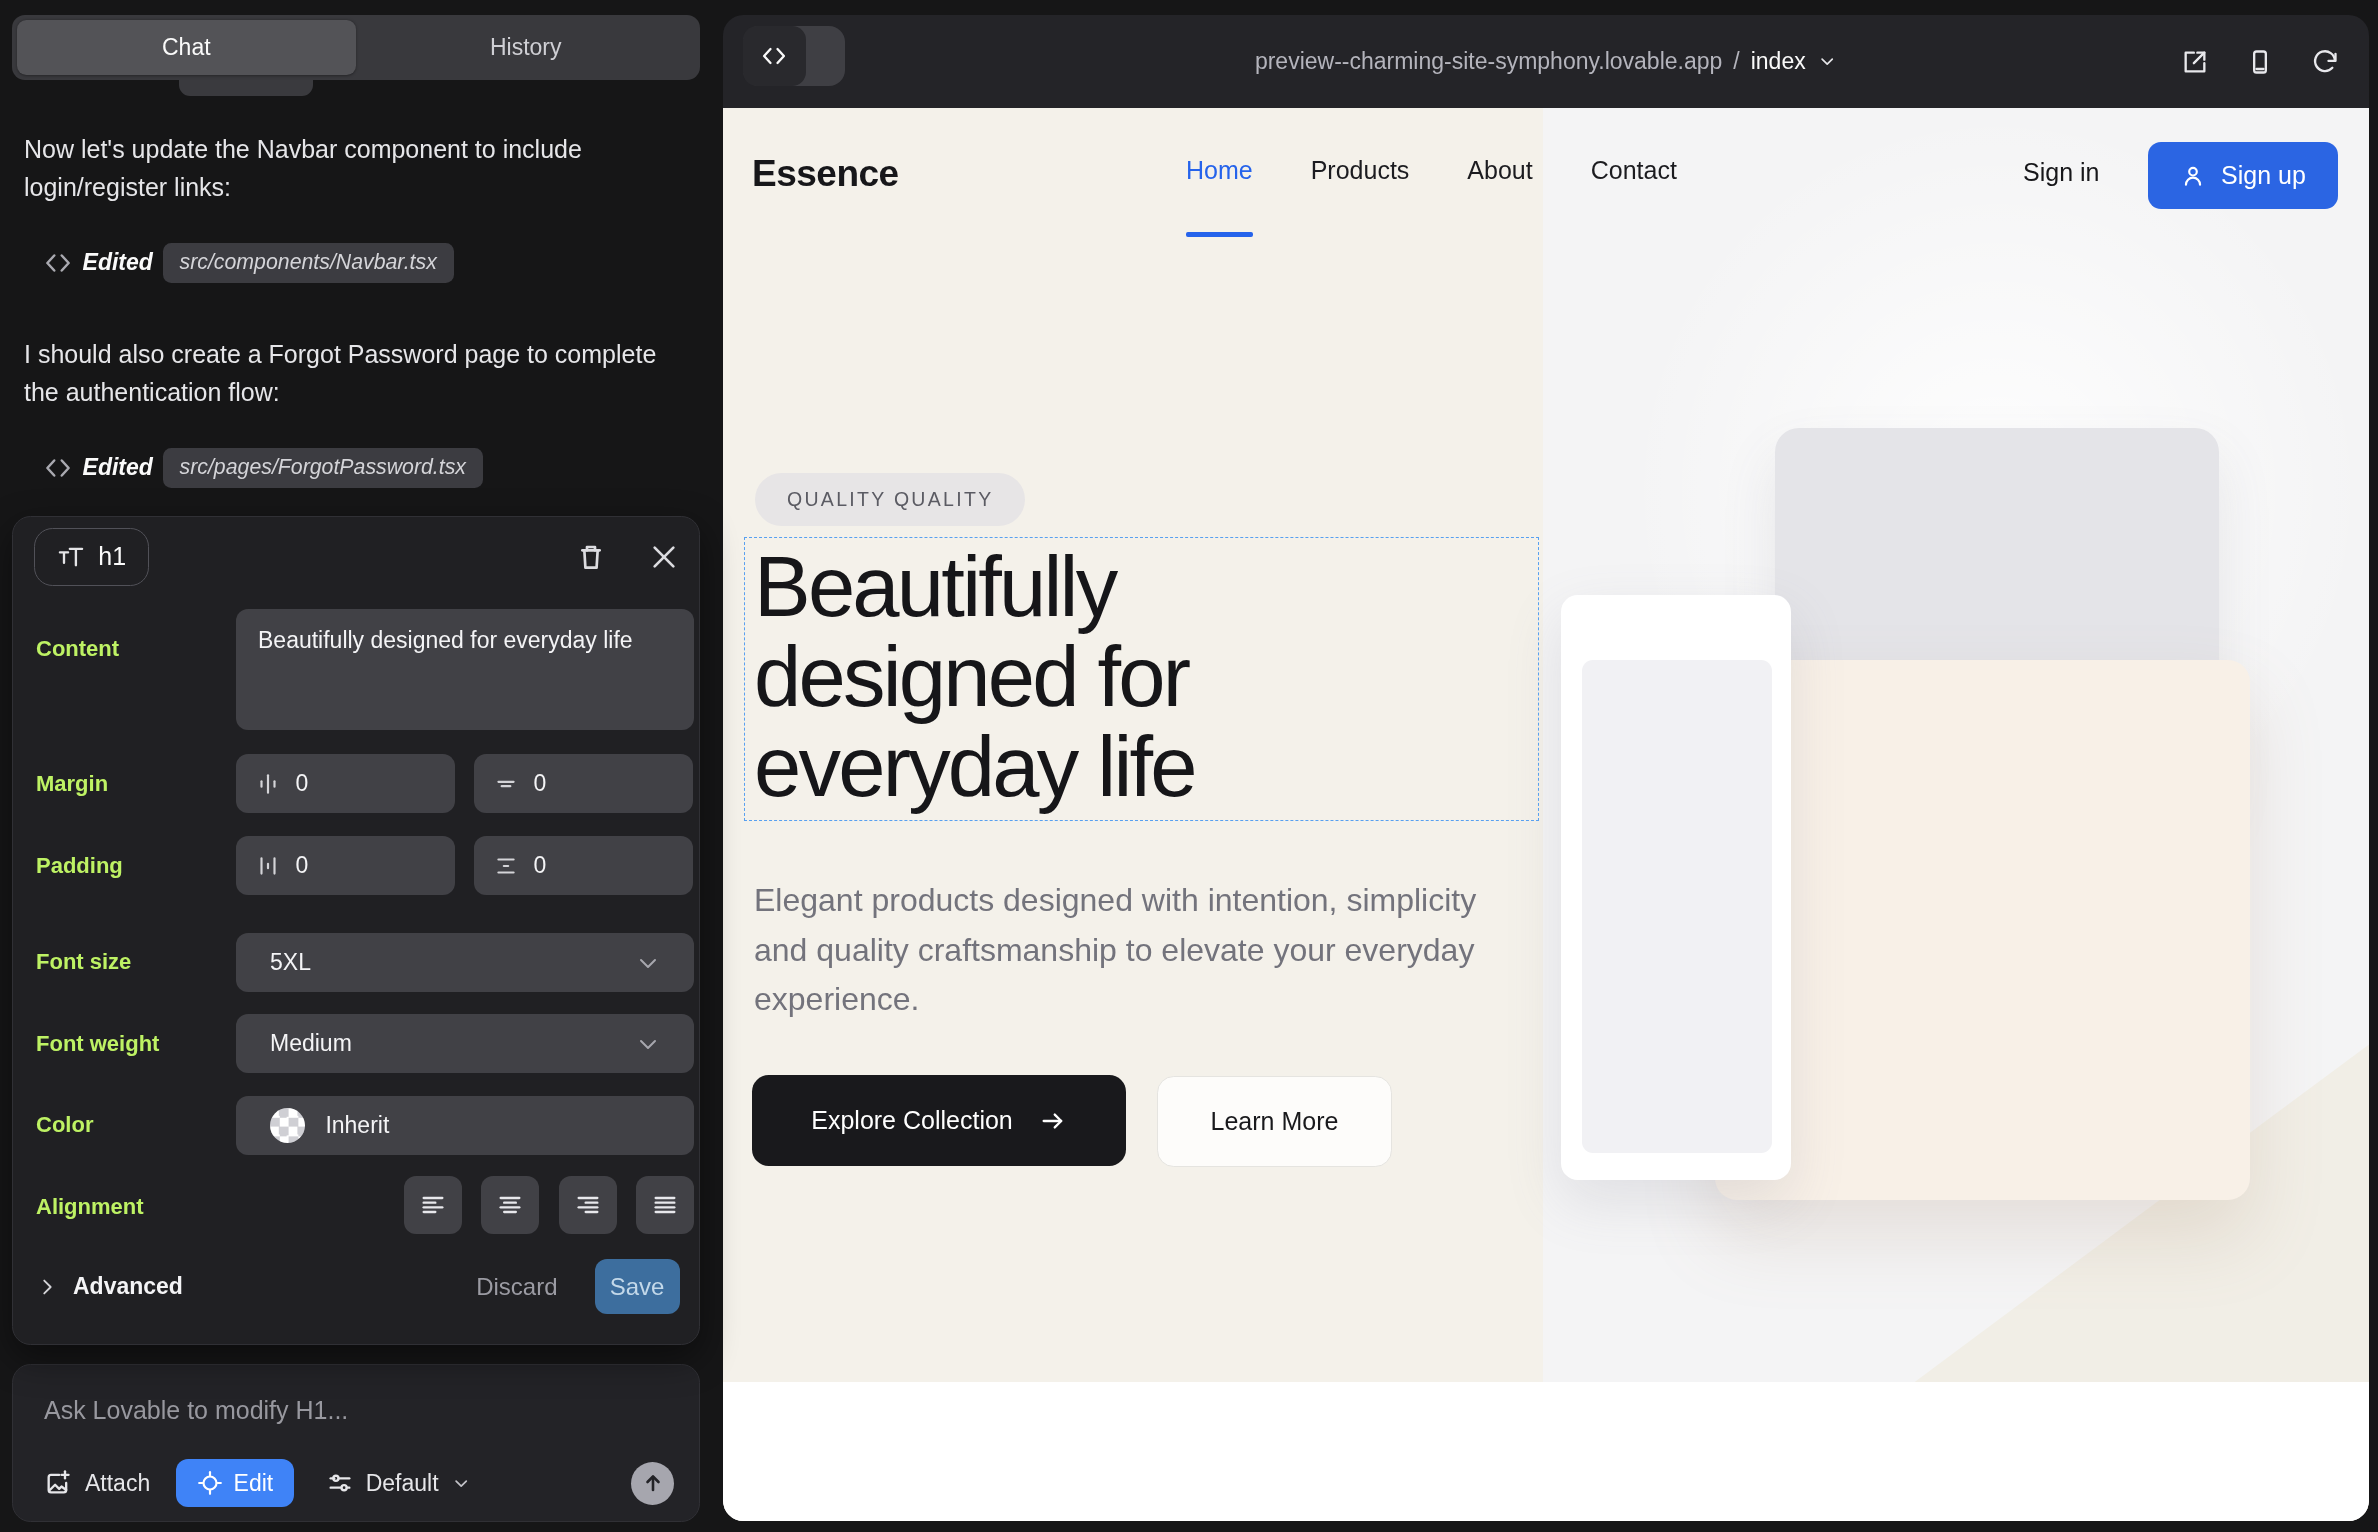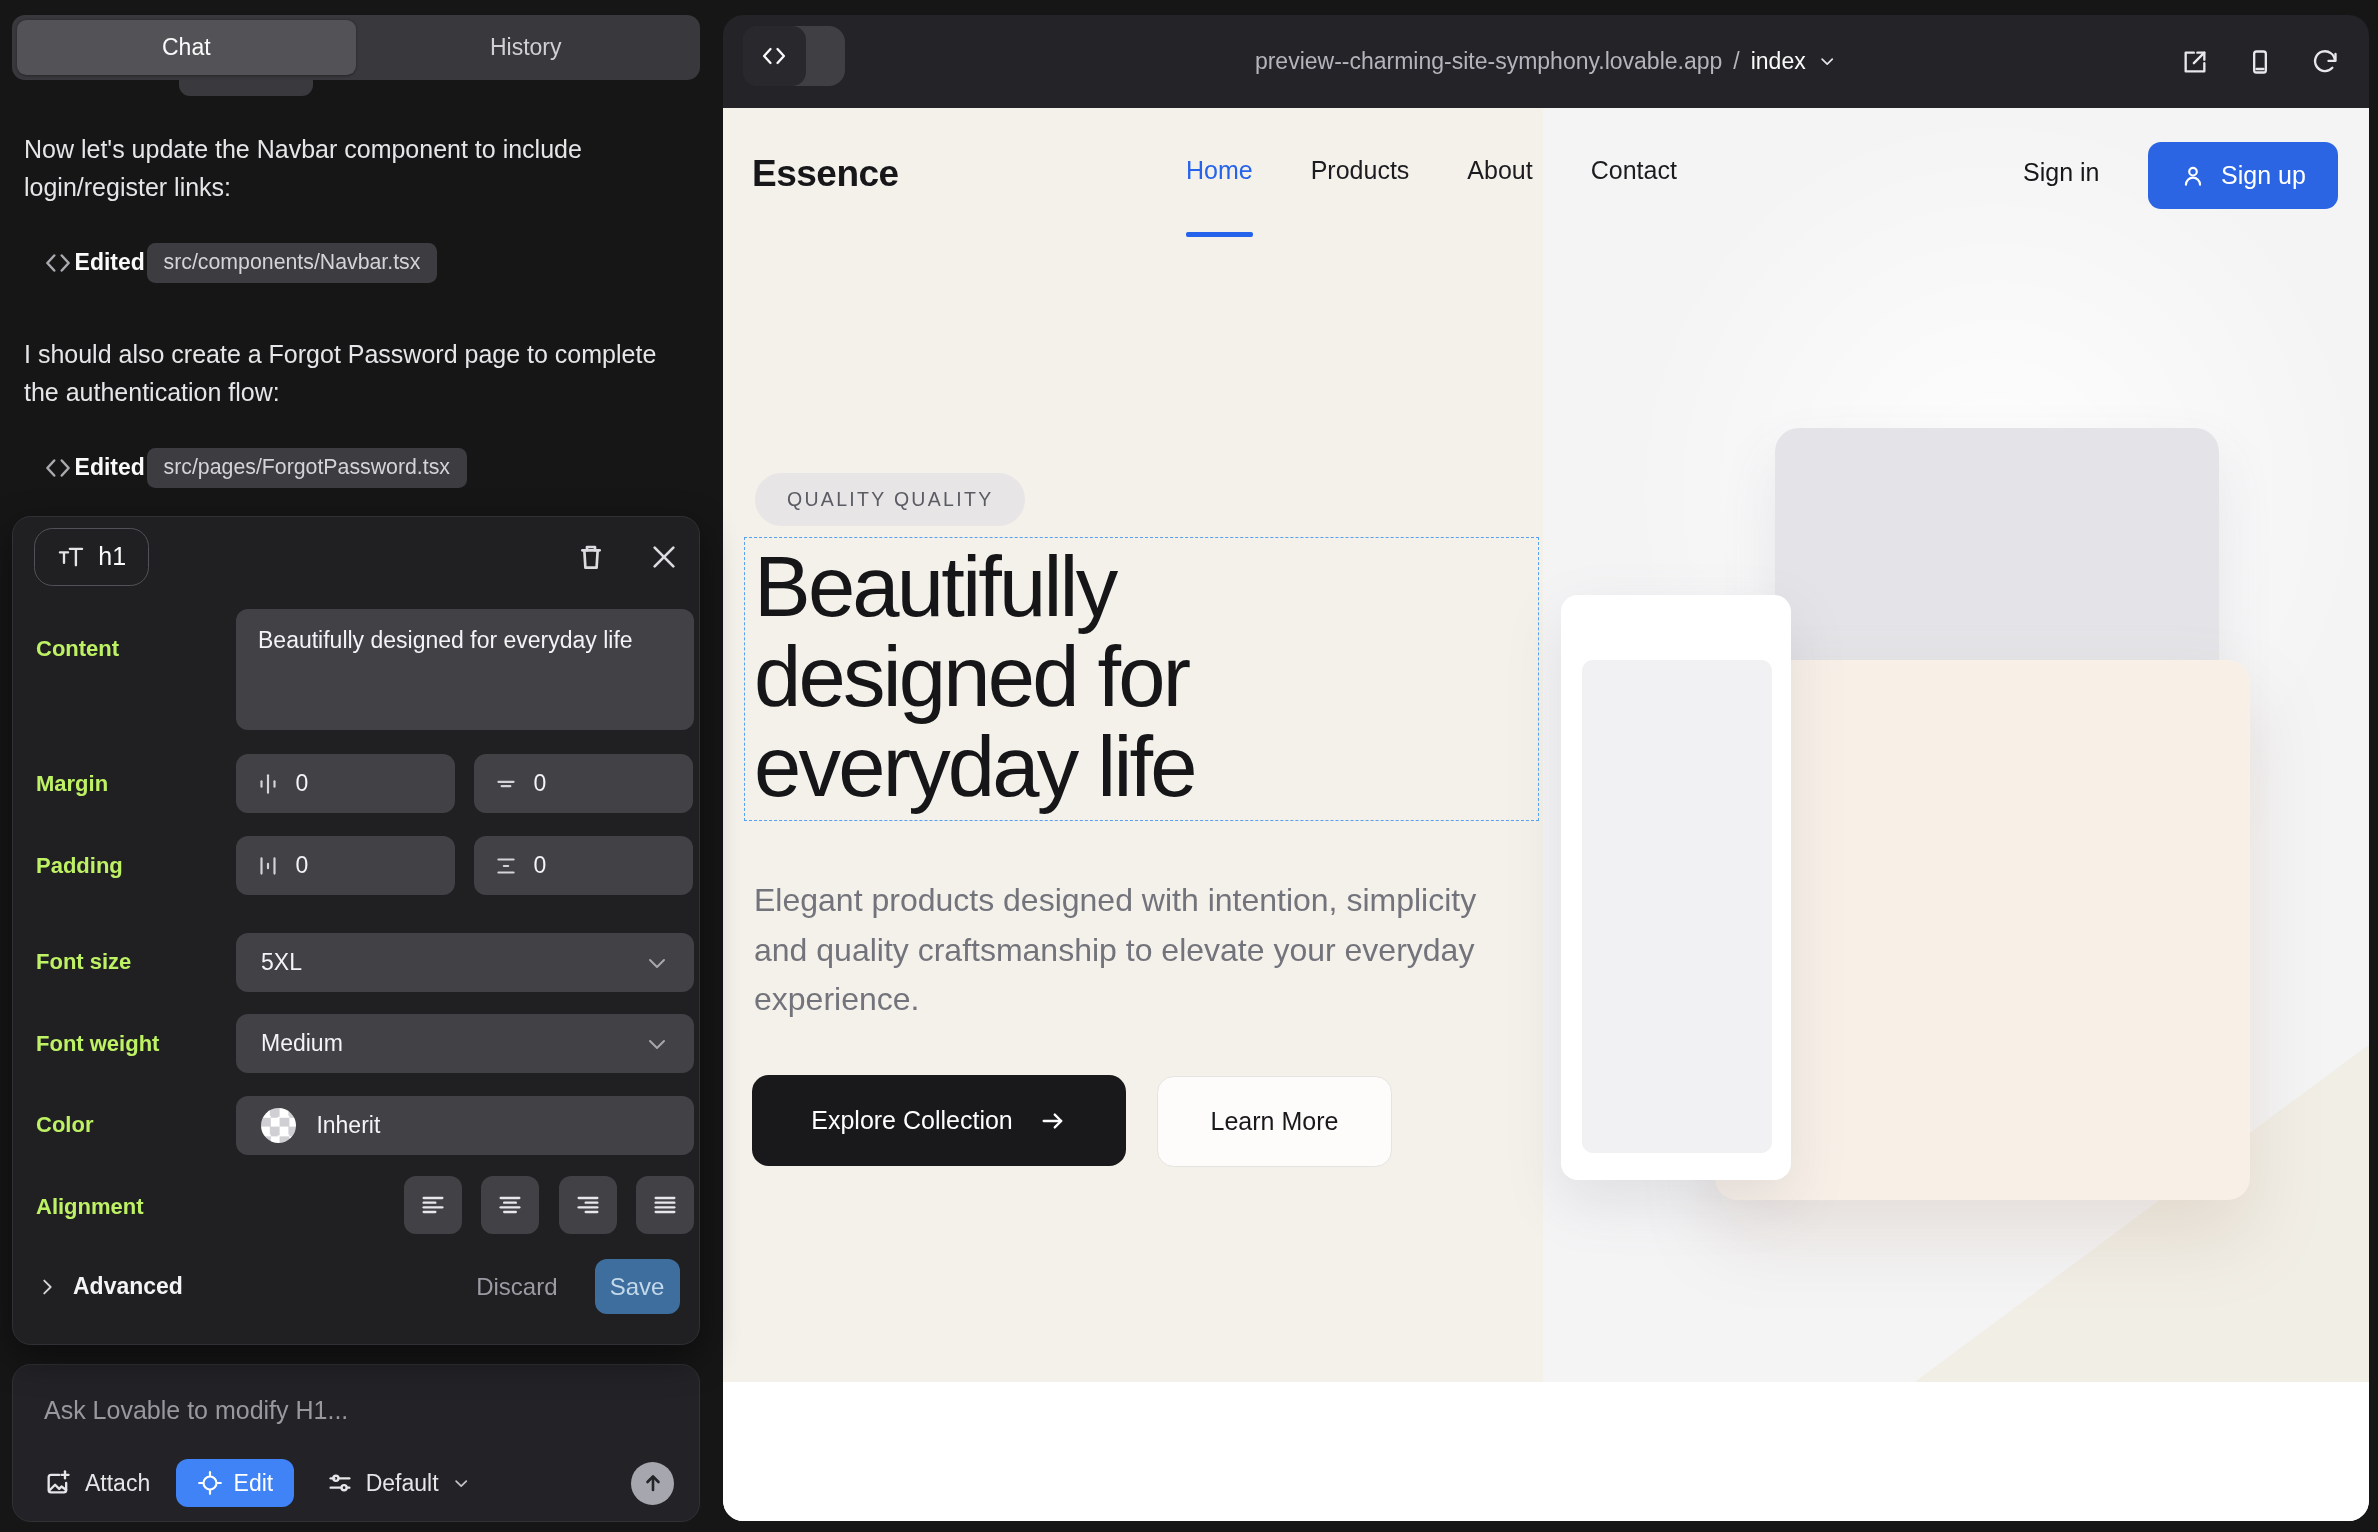--- a/index.html
+++ b/index.html
@@ -15,21 +15,21 @@
 
   .tabbar { position:absolute; left:12px; top:15px; width:688px; height:65px; background:#39393d; border-radius:13px; display:flex; padding:4.6px; z-index:3; }
   .tab { flex:1; display:flex; align-items:center; justify-content:center; font-size:23px; color:#cfcfd4; border-radius:9.3px; cursor:pointer; }
   .tab.active { background:#535357; color:#fafafa; box-shadow:0 0.9px 2.8px rgba(0,0,0,.35); }
 
   .scroll-remnant { position:absolute; left:179px; top:74px; width:134px; height:22px; background:#3a3a3e; border-radius:0 0 11px 11px; z-index:1; display:flex; align-items:flex-start; justify-content:center; gap:9.3px; padding-top:1.9px; }
   .scroll-remnant i { width:4.6px; height:4.6px; border-radius:50%; background:#9a9aa1; }
 
   .chat { position:absolute; left:24px; top:130px; width:672px; }
   .msg { font-size:25px; line-height:1.52; color:#e6e6e9; margin-bottom:33px; }
-  .edited-row { display:flex; align-items:center; gap:2px; margin:37px 0 52px 18.6px; }
+  .edited-row { display:flex; align-items:center; gap:10px; margin:37px 0 52px 18.6px;font-style:italic; }
   .edited-row .icon { width:30px; height:30px; color:#a9a9b0; }
   .edited-label { font-size:23px; font-weight:700; color:#fafafa; }
   .file-badge { background:#3c3c41; border-radius:8.3px; padding:7.4px 16.7px; font-size:21.3px; color:#d4d4d8; }
 
   
   .inspector { position:absolute; left:12px; top:516px; width:688px; height:829px; background:#202023; border:0.9px solid #303035; border-radius:18.6px; box-shadow:0 13px 37px rgba(0,0,0,.45); z-index:4; }
   .insp-header { position:absolute; left:21.3px; top:7.4px; right:19.5px; height:65px; display:flex; align-items:center; }
   .tag-pill { display:flex; align-items:center; gap:13px; height:58px; padding:0 22px; border:1.9px solid #515158; border-radius:18.6px; color:#fafafa; }
   .tag-pill .icon { width:28px; height:28px; color:#e4e4e7; }
   .tag-pill .tag-name { font-size:25px; }
@@ -37,21 +37,21 @@
   .hdr-btn { width:32px; height:32px; color:#dcdce0; cursor:pointer; }
   .hdr-btn + .hdr-btn { margin-left:41px; }
 
   .row-label { position:absolute; left:23px; font-size:22px; font-weight:700; color:#bef264; }
   .fieldbox { position:absolute; background:#414146; border-radius:12px; color:#f4f4f6; font-size:23px; display:flex; align-items:center; }
   .fieldbox .f-icon { width:26px; height:26px; color:#d4d4d8; margin-right:15px; }
   .chev { width:24px; height:24px; color:#a7a7ae; margin-left:auto; }
 
   .content-area { left:223px; top:92px; width:458px; height:121px; padding:15px 22px; line-height:1.45; align-items:flex-start; }
   .mini { width:219px; height:59px; padding:0 18.6px; }
-  .selbox { left:223px; width:458px; height:59px; padding:0 25px; }
+  .selbox { left:223px; width:458px; height:59px; padding:0 34px; }
 
   .swatch { width:35px; height:35px; border-radius:50%; margin-right:20.4px; background:repeating-conic-gradient(#cfcfd4 0 25%, #ffffff 0 50%) 0 0/18.6px 18.6px; flex:0 0 auto; }
 
   .alignbtns { position:absolute; top:659px; left:223px; width:458px; display:flex; justify-content:flex-end; gap:19.5px; }
   .alignbtn { width:58px; height:58px; background:#414146; border-radius:12px; display:flex; align-items:center; justify-content:center; color:#e8e8ec; cursor:pointer; }
   .alignbtn .icon { width:28px; height:28px; }
 
   .insp-footer { position:absolute; left:23px; right:19.5px; top:737px; height:65px; display:flex; align-items:center; }
   .advanced { display:flex; align-items:center; gap:15px; color:#f4f4f6; font-size:23px; font-weight:600; cursor:pointer; }
   .advanced .icon { width:22px; height:22px; color:#d4d4d8; }

